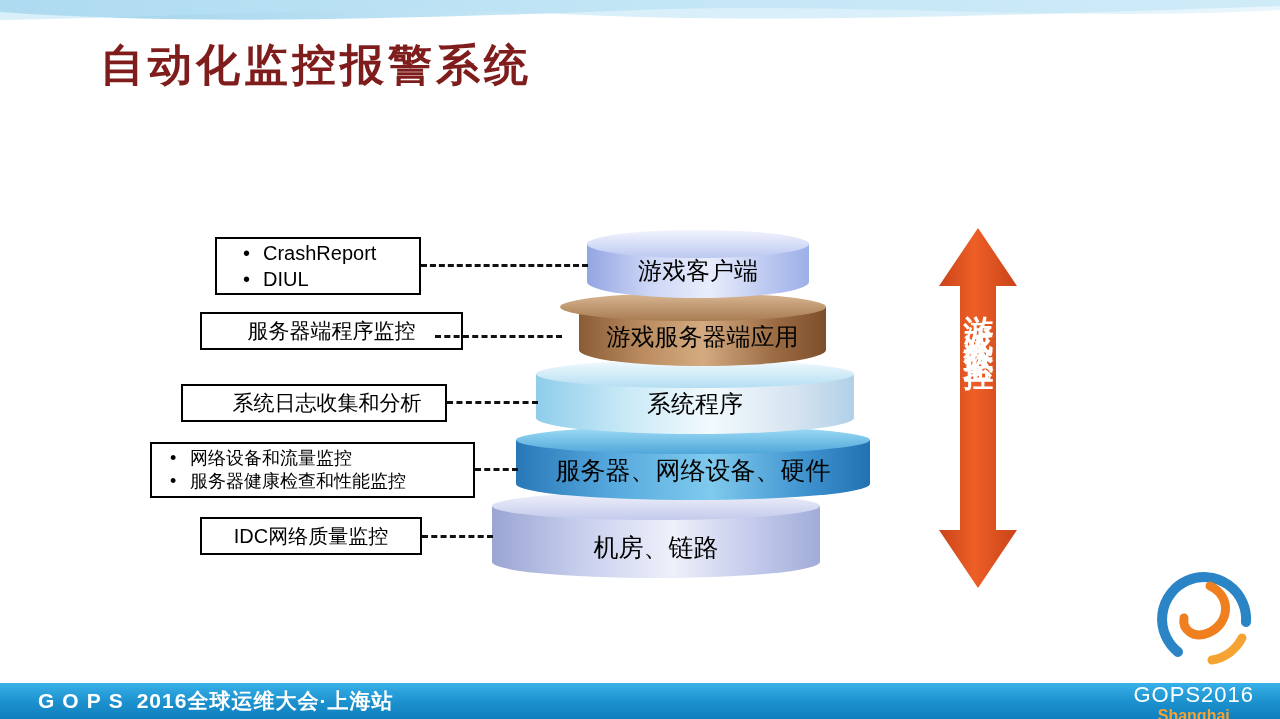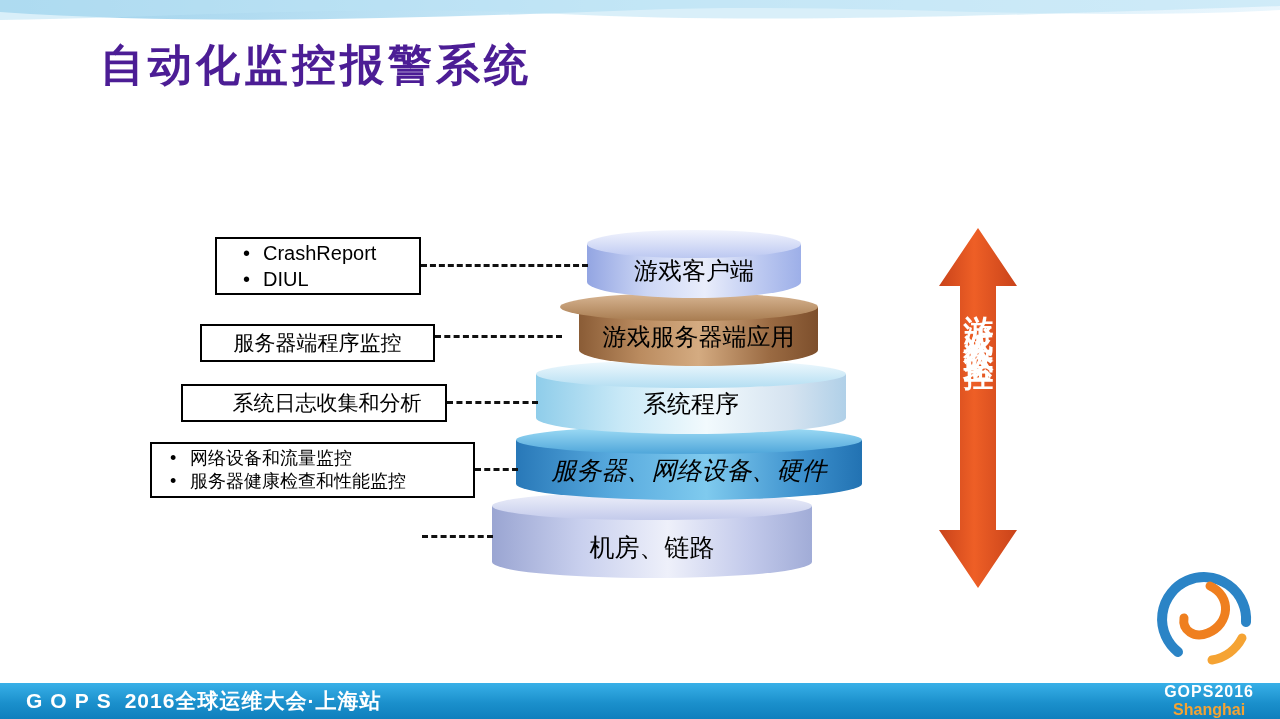--- a/index.html
+++ b/index.html
@@ -8,48 +8,48 @@
     background:#ffffff; overflow:hidden;
     font-family:"Liberation Sans","DejaVu Sans",sans-serif;
     color:#000;
   }
   
   .top-wave { position:absolute; left:0; top:0; width:1280px; height:34px; }
 
   
   .title {
     position:absolute; left:100px; top:36px; margin:0;
-    font-size:44px; font-weight:bold; letter-spacing:4px; color:#4c1d95;
+    font-size:44px; font-weight:bold; letter-spacing:4px; color:#7f1d1d;
   }
 
   
   .ann {
     position:absolute; box-sizing:border-box;
     border:2px solid #000; background:#fff;
     display:flex; flex-direction:column; justify-content:center;
     z-index:6;
   }
   .ann1 { left:215px; top:237px; width:206px; height:58px; padding-left:22px; font-size:20px; }
-  .ann2 { left:200px; top:324px; width:235px; height:38px; font-size:21px; align-items:center;text-align:right; }
+  .ann2 { left:200px; top:312px; width:263px; height:38px; font-size:21px; align-items:center;text-align:right; }
   .ann3 { left:181px; top:384px; width:266px; height:38px; font-size:21px; align-items:center;padding-left:26px; }
   .ann4 { left:150px; top:442px; width:325px; height:56px; padding-left:14px; font-size:18px; }
   .ann5 { left:200px; top:517px; width:222px; height:38px; font-size:20px; align-items:center; }
   .ann-line { line-height:1.3; white-space:nowrap; }
   .bullet::before { content:"•"; display:inline-block; width:20px; margin-left:4px; }
 
   
   .conn { position:absolute; height:0; border-top:3px dashed #111; z-index:6; }
   .conn1 { left:421px; top:264px; width:167px; }
   .conn2 { left:435px; top:335px; width:127px; }
   .conn3 { left:447px; top:401px; width:91px; }
   .conn4 { left:475px; top:468px; width:43px; }
   .conn5 { left:422px; top:535px; width:71px; }
 
   
-  .layer { position:absolute; }
+  .layer { position:absolute;padding-left:8px; }
   .layer .body {
     position:absolute; left:0; top:14px; right:0; bottom:0;
     border-radius:0 0 50% 50% / 0 0 16px 16px;
     display:flex; align-items:center; justify-content:center;
     z-index:1;
   }
   .layer .cap {
     position:absolute; left:0; top:0; width:100%; height:28px;
     border-radius:50%; z-index:2;
   }
@@ -66,21 +66,21 @@
   .l2 .label { font-size:24px; }
 
   .l3 { left:536px; top:360px; width:310px; height:74px; z-index:3; }
   .l3 .cap  { background:linear-gradient(180deg,#f2fafe 0%,#b4def2 100%); }
   .l3 .body { background:linear-gradient(90deg,#8fcdea 0%,#c9e9f7 28%,#f2fafd 55%,#d5e3f0 82%,#b0d0e8 100%);text-align:center; }
   .l3 .label { font-size:24px; }
 
   .l4 { left:516px; top:426px; width:346px; height:74px; z-index:2; }
   .l4 .cap  { background:linear-gradient(180deg,#a2def6 0%,#4fa6da 100%); }
   .l4 .body { background:linear-gradient(90deg,#2878b8 0%,#58aade 28%,#7fcaee 55%,#3e92ce 82%,#2272b2 100%); }
-  .l4 .label { font-size:25px;font-style:italic; }
+  .l4 .label { font-size:25px; }
 
   .l5 { left:492px; top:492px; width:320px; height:86px; z-index:1; }
   .l5 .cap  { background:linear-gradient(180deg,#f0f2fb 0%,#c3caeb 100%); }
   .l5 .body { background:linear-gradient(90deg,#9aa5d2 0%,#c9d0ee 28%,#eef0fa 55%,#c3caeb 80%,#a1acd7 100%); }
   .l5 .label { font-size:25px; padding-top:10px; }
 
   
   .arrow-wrap { position:absolute; left:938px; top:228px; width:80px; height:360px; z-index:4; }
   .arrow-wrap svg { position:absolute; left:0; top:0; }
   .arrow-text {
@@ -90,28 +90,28 @@
     white-space:nowrap;
   }
 
   
   .footer {
     position:absolute; left:0; top:683px; width:1280px; height:36px;
     background:linear-gradient(180deg,#38b0e8 0%,#1b90cc 55%,#0f7fbd 100%);
     z-index:7;
   }
   .footer-text {
-    position:absolute; left:26px; top:0; line-height:36px;
+    position:absolute; left:38px; top:0; line-height:36px;
     color:#fff; font-size:21px; font-weight:bold;
   }
   .footer-text .brand { letter-spacing:8px; margin-right:6px; }
   .footer-text .rest { letter-spacing:1px; }
 
   .logo-text { position:absolute; right:26px; top:1px; text-align:center; line-height:1; }
-  .logo-title { color:#fff; font-size:16px; font-weight:bold; letter-spacing:1px; }
+  .logo-title { color:#fff; font-size:22px; font-weight:normal; letter-spacing:1px; }
   .logo-sub { color:#f5a333; font-size:16px; font-weight:bold; margin-top:2px;text-align:center; }
 
   
   .logo-mark { position:absolute; left:1150px; top:560px; width:106px; height:112px; z-index:7; }
 </style>
 </head>
 <body>
 
 <div class="slide">
 
@@ -135,20 +135,23 @@
   </div>
   <div class="ann ann2">
     <div class="ann-line">服务器端程序监控</div>
   </div>
   <div class="ann ann3">
     <div class="ann-line">系统日志收集和分析</div>
   </div>
   <div class="ann ann4">
     <div class="ann-line bullet">网络设备和流量监控</div>
     <div class="ann-line bullet">服务器健康检查和性能监控</div>
+  </div>
+  <div class="ann ann5">
+    <div class="ann-line">IDC网络质量监控</div>
   </div>
 
   <div class="conn conn1"></div>
   <div class="conn conn2"></div>
   <div class="conn conn3"></div>
   <div class="conn conn4"></div>
   <div class="conn conn5"></div>
 
   <div class="layer l1">
     <div class="body">

